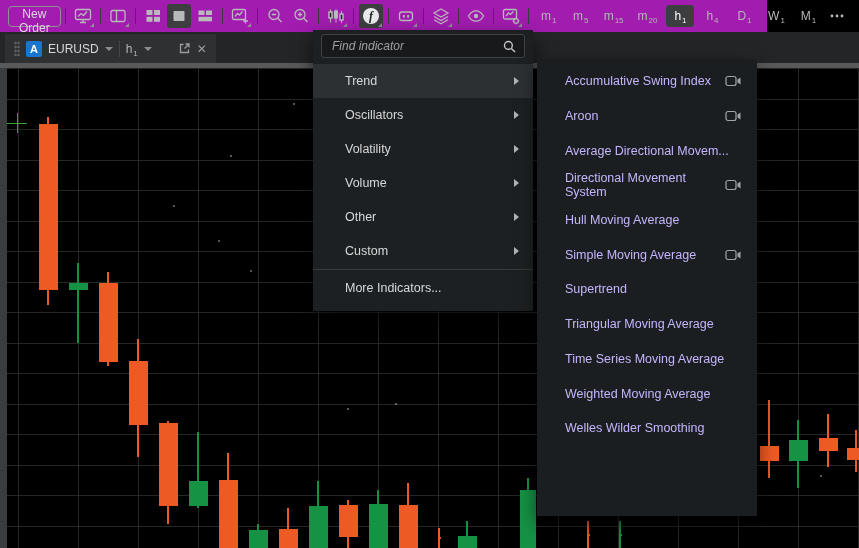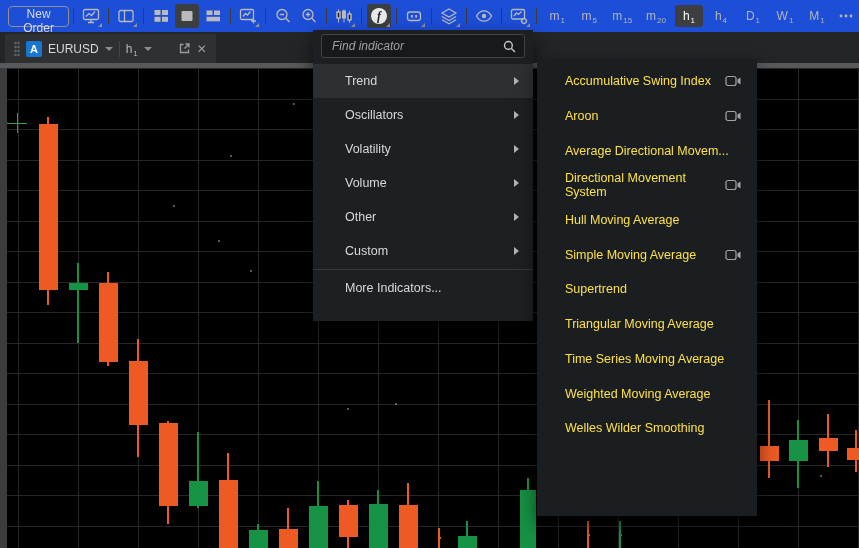--- a/index.html
+++ b/index.html
@@ -1,20 +1,20 @@
 <!DOCTYPE html>
 <html><head>
 <meta charset="utf-8">
 <style>
   html,body{margin:0;padding:0}
   body{width:859px;height:548px;background:#000;overflow:hidden;position:relative;
        font-family:"Liberation Sans",sans-serif;color:#ccc}
 
   
-  .toolbar{position:absolute;left:0;top:0;width:859px;height:32px;background:#1d4ed8;
+  .toolbar{position:absolute;left:0;top:0;width:767px;height:32px;background:#a21caf;
            display:flex;align-items:center;padding-left:8px;box-sizing:border-box;z-index:6}
   .btn-new-order{height:21px;padding:0 10px;border:1px solid #8f9193;border-radius:4px;
            background:transparent;color:#d8dadc;font-size:12px;cursor:pointer;font-family:inherit}
   .tsep{width:1px;height:16px;background:#3a3b3c;margin:0 4px;flex:none}
   .tbtn{position:relative;width:24px;height:24px;display:flex;align-items:center;justify-content:center;
         border-radius:3px;margin:0 1px;color:#b8babc;flex:none}
   .tbtn.active{background:#3c3e40}
   .tbtn svg{display:block}
   .corner{position:absolute;right:1px;bottom:1px;width:0;height:0;
           border-style:solid;border-width:0 0 4px 4px;border-color:transparent transparent #8f9193 transparent}
@@ -47,37 +47,37 @@
   .chart-topbar{position:absolute;left:0;top:63px;width:859px;height:5px;background:#58595a;z-index:2}
   .left-strip{position:absolute;left:0;top:68px;width:7px;height:480px;background:#3b3c3d;z-index:2}
   #chart{position:absolute;left:7px;top:68px;width:852px;height:480px;background:#000;overflow:hidden;z-index:1}
   .gl-v{position:absolute;top:0;bottom:0;width:1px}
   .gl-h{position:absolute;left:0;right:0;height:1px}
   .wick,.cbody,.xline,.dot{position:absolute}
   .dot{width:2px;height:2px;border-radius:50%;background:#cfd2d4;opacity:.55}
 
   
   .menu{position:absolute;left:313px;top:30px;width:220px;background:#1d2022;z-index:10;
-        box-shadow:0 8px 18px rgba(0,0,0,.6);padding-bottom:16px;box-sizing:border-box}
+        box-shadow:0 8px 18px rgba(0,0,0,.6);padding-bottom:6px;box-sizing:border-box}
   .search-wrap{margin:4px 8px 6px;height:22px;border:1px solid #404345;border-radius:3px;background:#17191b;
                display:flex;align-items:center;padding:0 8px;gap:6px}
   .search-wrap input{flex:1;background:transparent;border:0;outline:none;color:#ddd;
                font-style:italic;font-size:12px;font-family:inherit;min-width:0}
   .search-wrap input::placeholder{color:#9ea1a4;font-style:italic}
   .menu-item{height:34px;display:flex;align-items:center;padding:0 14px 0 32px;font-size:12.5px;
              color:#d6d8da;position:relative;cursor:default}
   .menu-item.hl{background:#2d3033}
   .mi-arrow{margin-left:auto;width:0;height:0;border-top:4px solid transparent;border-bottom:4px solid transparent;
             border-left:5px solid #b0b2b4}
   .menu-sep{height:1px;background:#37393b;margin:1px 0}
 
   
   .submenu{position:absolute;left:537px;top:59px;width:220px;height:457px;background:#1b1e20;z-index:10;
            box-shadow:0 8px 18px rgba(0,0,0,.6);padding-top:5px;box-sizing:border-box}
-  .sub-item{height:34.7px;display:flex;align-items:center;padding:0 15px 0 28px;font-size:12.5px;color:#fde047}
+  .sub-item{height:34.7px;display:flex;align-items:center;padding:0 15px 0 28px;font-size:12.5px;color:#c4b5fd}
   .video-icon{margin-left:auto;color:#a2a5a8;flex:none;display:flex}
 </style>
 </head>
 <body>
 
 <div class="toolbar">
   <button class="btn-new-order">New Order</button>
   <span class="tsep"></span>
 
   <div class="tbtn">

